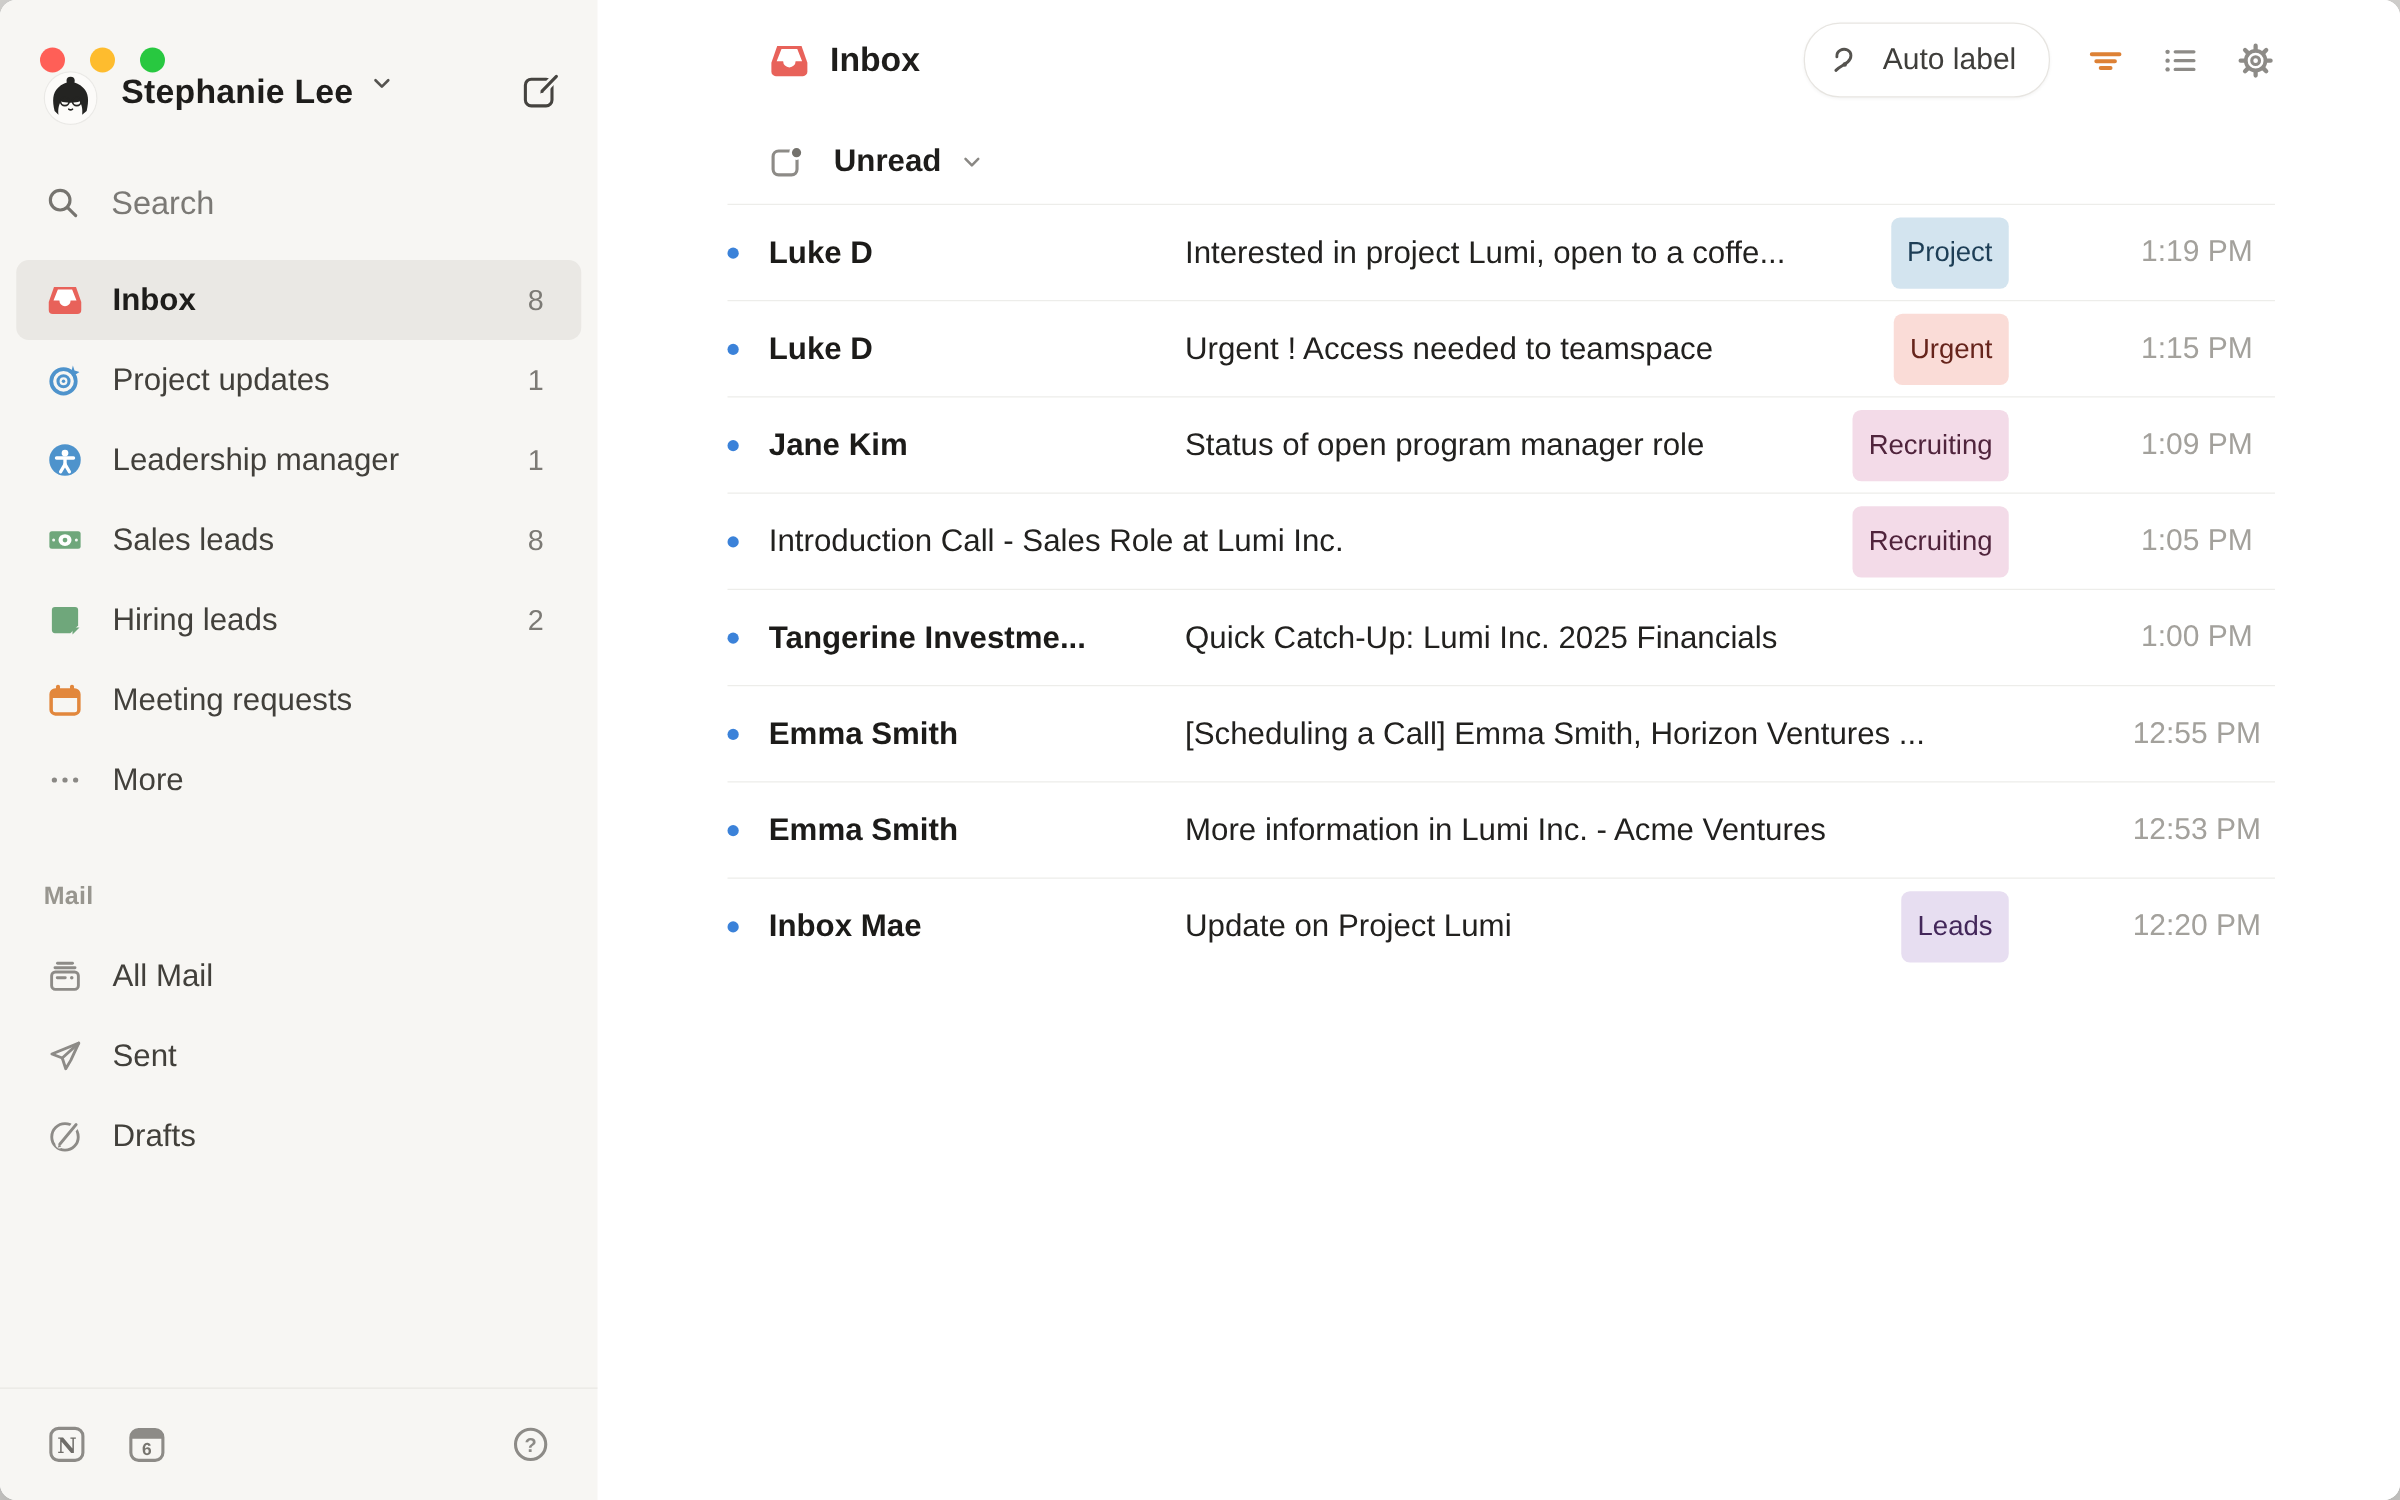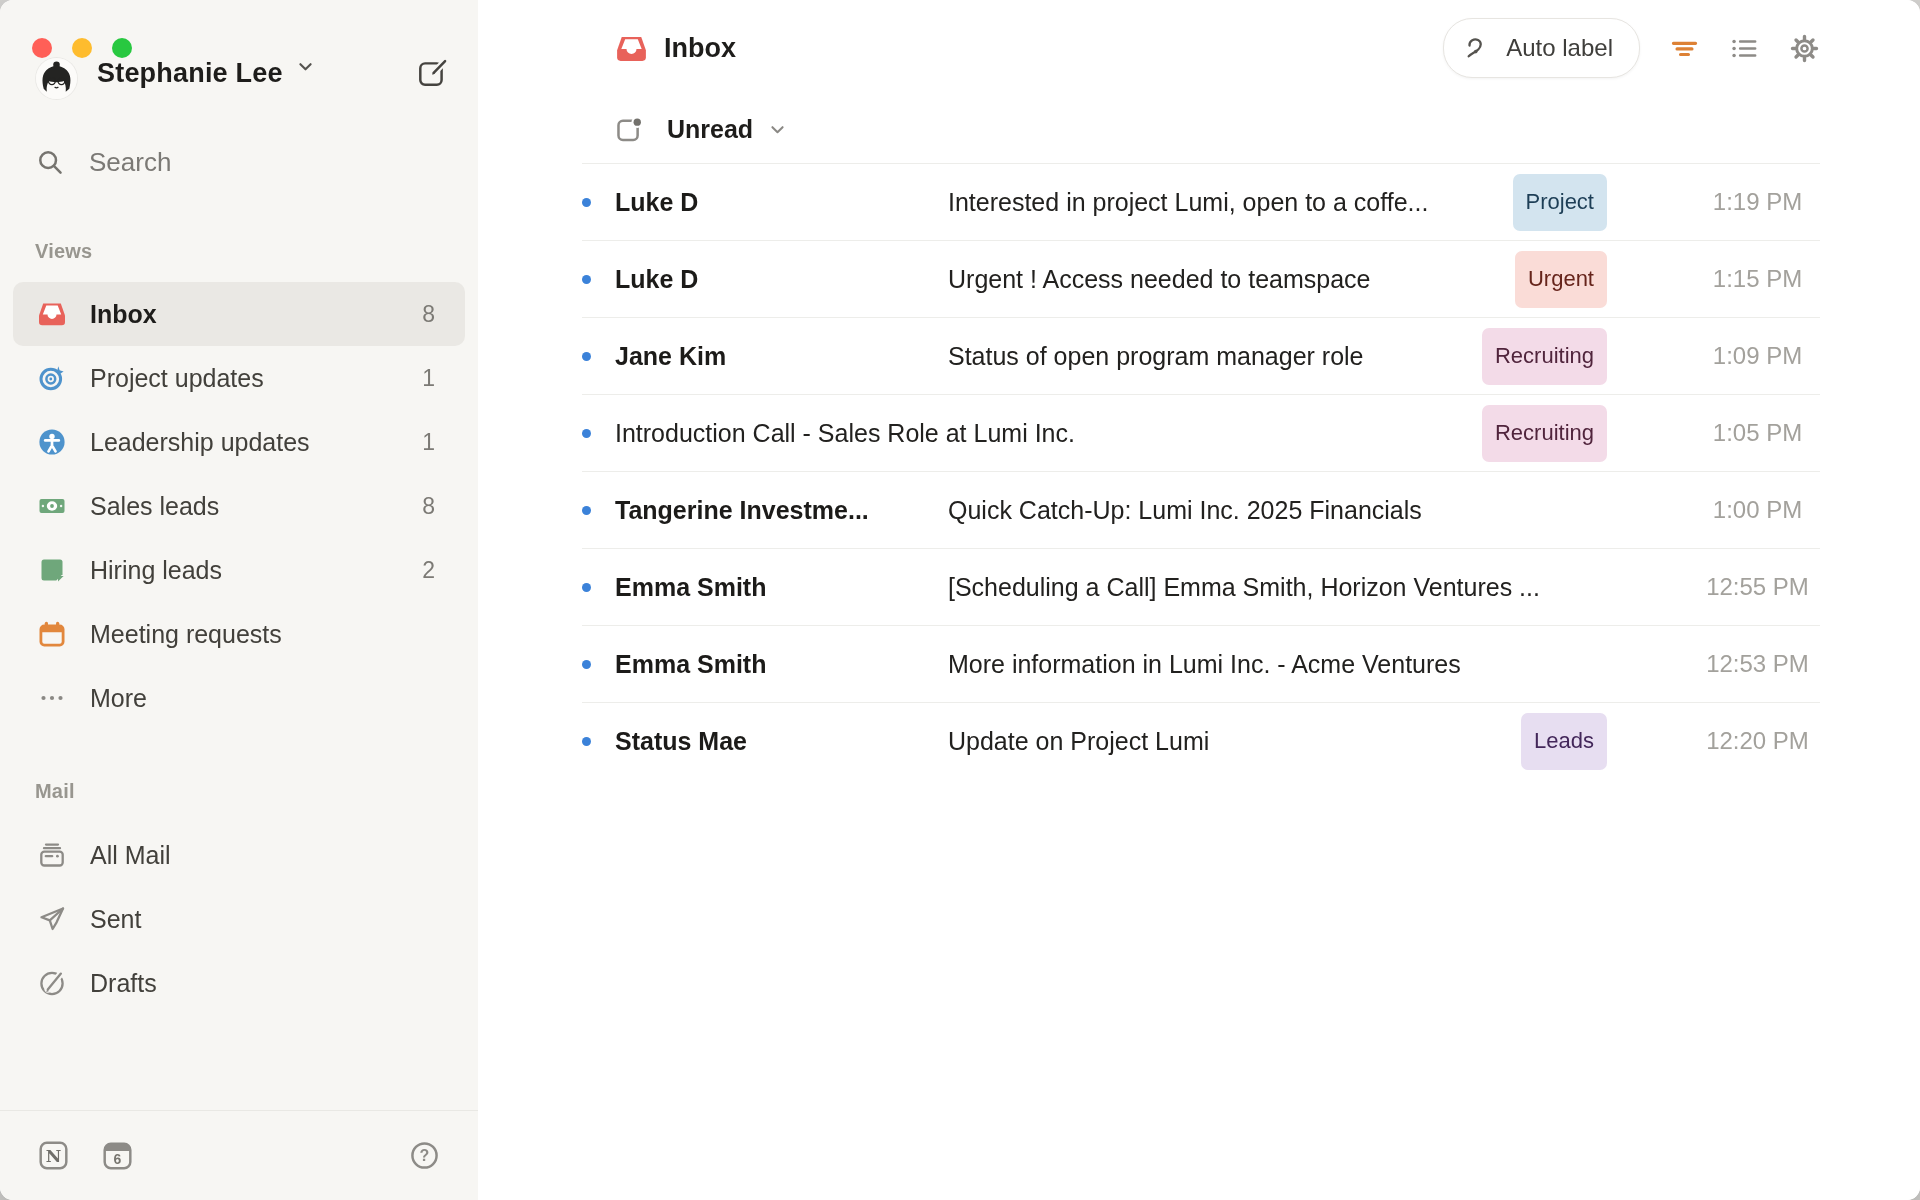--- a/index.html
+++ b/index.html
@@ -111,21 +111,20 @@
     <div class="search-row">
       <span class="sicon">
         <svg viewBox="0 0 30 30" fill="none" stroke="#76746F" stroke-width="2.7" stroke-linecap="round">
             <circle cx="13" cy="13" r="8.4"></circle>
             <path d="M19.4 19.4 26.3 26.3"></path>
           </svg>
       </span>
       <span>Search</span>
     </div>
 
-    <div class="section-label">Views</div>
     <div class="side-list" id="views-list">
         <div class="side-item selected">
           <span class="side-icon">
             <svg viewBox="0 0 28 28">
               <path d="M5.2 3.5h17.6L27 15.6V22a3.2 3.2 0 0 1-3.2 3.2H4.2A3.2 3.2 0 0 1 1 22v-6.4L5.2 3.5z" fill="#E8625A"></path>
               <path d="M4.8 14.4 8.3 5.6h11.4l3.5 8.8h-4.7a4.5 4.5 0 0 1-9 0H4.8z" fill="#fff"></path>
             </svg>
           </span>
           <span class="side-label">Inbox</span>
           <span class="side-count">8</span>
@@ -145,21 +144,21 @@
         <div class="side-item">
           <span class="side-icon">
             <svg viewBox="0 0 28 28">
               <circle cx="14" cy="14" r="12.6" fill="#4E93CC"></circle>
               <circle cx="14" cy="8.4" r="2.7" fill="#fff"></circle>
               <path d="M7.2 12.4h13.6" stroke="#fff" stroke-width="2.7" stroke-linecap="round"></path>
               <path d="M14 12.4v5.4" stroke="#fff" stroke-width="2.7"></path>
               <path d="M14 17.4l-3.5 6M14 17.4l3.5 6" stroke="#fff" stroke-width="2.7" stroke-linecap="round"></path>
             </svg>
           </span>
-          <span class="side-label">Leadership updates</span>
+          <span class="side-label">Leadership manager</span>
           <span class="side-count">1</span>
         </div>
         <div class="side-item">
           <span class="side-icon">
             <svg viewBox="0 0 28 28">
               <rect x="1.5" y="7" width="25" height="14" rx="2" fill="#6FA77B"></rect>
               <ellipse cx="14" cy="14" rx="5.2" ry="4.7" fill="#fff"></ellipse>
               <circle cx="14" cy="14" r="1.9" fill="#6FA77B"></circle>
               <circle cx="4.9" cy="14" r="1.2" fill="#fff" opacity=".9"></circle>
               <circle cx="23.1" cy="14" r="1.2" fill="#fff" opacity=".9"></circle>
@@ -368,21 +367,21 @@
             <span class="time">12:55 PM</span>
           </div>
           <div class="email-row">
             <span class="dot" style="background: rgb(59, 130, 217);"></span>
             <span class="sender">Emma Smith</span>
             <span class="subject">More information in Lumi Inc. - Acme Ventures</span>
             <span class="time">12:53 PM</span>
           </div>
           <div class="email-row">
             <span class="dot" style="background: rgb(59, 130, 217);"></span>
-            <span class="sender">Status Mae</span>
+            <span class="sender">Inbox Mae</span>
             <span class="subject">Update on Project Lumi</span>
             <span class="tag" style="background: rgb(231, 222, 241); color: rgb(67, 39, 90);">Leads</span>
             <span class="time">12:20 PM</span>
           </div>
         </div>
 
     </div>
   </div>
 </div>
 

